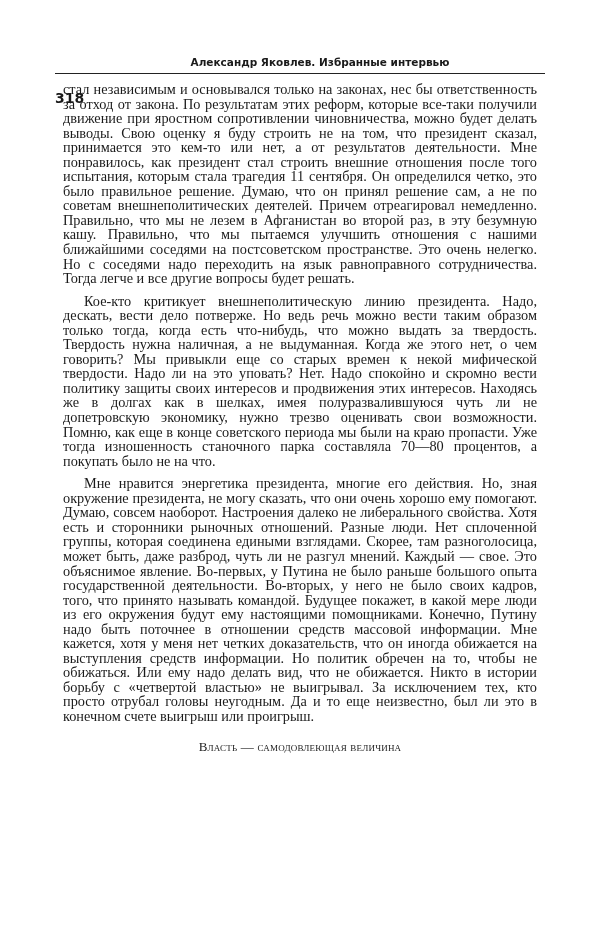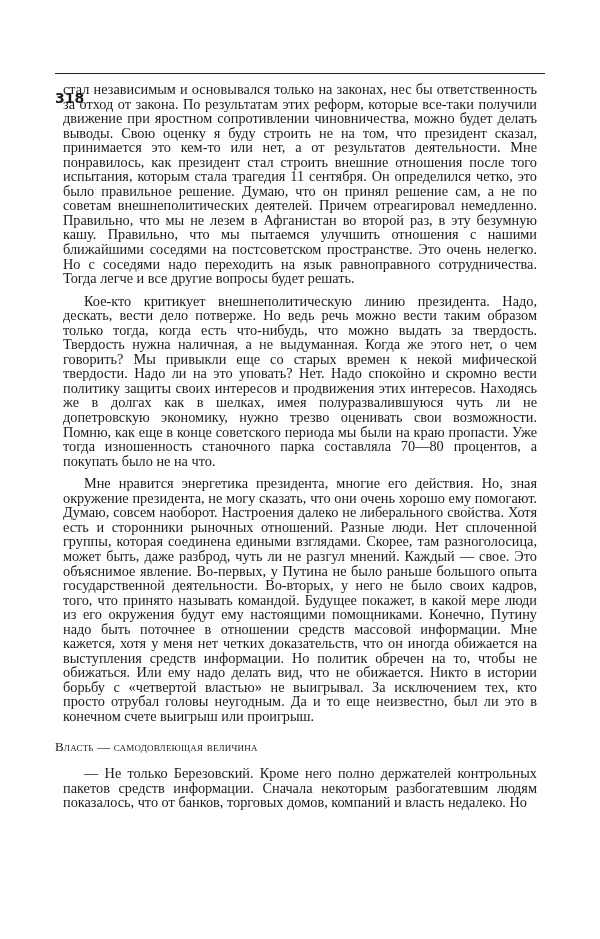--- a/index.html
+++ b/index.html
@@ -5,34 +5,34 @@
   html, body { margin: 0; padding: 0; background: #ffffff; }
   body { width: 600px; height: 939px; position: relative; overflow: hidden; color: #1a1a1a; }
   .page { position: absolute; left: 55px; top: 54px; width: 490px; }
   .running-head { position: relative; height: 18px; font-family: "DejaVu Sans", sans-serif; }
   .page-num { position: absolute; left: 0; top: 0; font-size: 14px; font-weight: bold; margin-top: 36px; }
   .head-title { position: absolute; left: 0; right: 0; top: 2px; text-align: center; font-size: 10.5px; font-weight: bold; padding-left: 40px; }
   .rule { height: 0; border-top: 1.3px solid #222; margin-top: 1px; margin-bottom: 3px; }
   .body { font-family: "Liberation Serif", serif; font-size: 14.3px; line-height: 14.55px; text-align: justify; hyphens: manual; }
   .body p { margin: 8px; text-indent: 0; }
   .body p.indent { text-indent: 21px; }
-  .section-title { font-family: "Liberation Serif", serif; font-size: 13px; margin: 16px 0 12px 0; letter-spacing: 0.2px; font-variant: small-caps; }
+  .section-title { font-family: "Liberation Serif", serif; font-size: 13px; text-align: center; margin: 16px 0 12px 0; letter-spacing: 0.2px; font-variant: small-caps; }
   .question { font-style: italic; }
 </style>
 </head>
 <body>
 
 <div class="page">
   <div class="running-head">
     <span class="page-num">318</span>
+    <span class="head-title">Александр Яковлев. Избранные интервью</span>
   </div>
   <div class="rule"></div>
 
   <div class="body">
     <p>стал независимым и основывался только на законах, нес бы ответственность за отход от закона. По результатам этих реформ, которые все-таки получили движение при яростном сопротивлении чиновничества, можно будет делать выводы. Свою оценку я буду строить не на том, что президент сказал, принимается это кем-то или нет, а от результатов деятельности. Мне понравилось, как президент стал строить внешние отношения после того испытания, которым стала трагедия 11 сентября. Он определился четко, это было правильное решение. Думаю, что он принял решение сам, а не по советам внешнеполитических деятелей. Причем отреагировал немедленно. Правильно, что мы не лезем в Афганистан во второй раз, в эту безумную кашу. Правильно, что мы пытаемся улучшить отношения с нашими ближайшими соседями на постсоветском пространстве. Это очень нелегко. Но с соседями надо переходить на язык равноправного сотрудничества. Тогда легче и все другие вопросы будет решать.</p>
     <p class="indent">Кое-кто критикует внешнеполитическую линию президента. Надо, дескать, вести дело потверже. Но ведь речь можно вести таким образом только тогда, когда есть что-нибудь, что можно выдать за твердость. Твердость нужна наличная, а не выдуманная. Когда же этого нет, о чем говорить? Мы привыкли еще со старых времен к некой мифической твердости. Надо ли на это уповать? Нет. Надо спокойно и скромно вести политику защиты своих интересов и продвижения этих интересов. Находясь же в долгах как в шелках, имея полуразвалившуюся чуть ли не допетровскую экономику, нужно трезво оценивать свои возможности. Помню, как еще в конце советского периода мы были на краю пропасти. Уже тогда изношенность станочного парка составляла 70—80 процентов, а покупать было не на что.</p>
     <p class="indent">Мне нравится энергетика президента, многие его действия. Но, зная окружение президента, не могу сказать, что они очень хорошо ему помогают. Думаю, совсем наоборот. Настроения далеко не либерального свойства. Хотя есть и сторонники рыночных отношений. Разные люди. Нет сплоченной группы, которая соединена едиными взглядами. Скорее, там разноголосица, может быть, даже разброд, чуть ли не разгул мнений. Каждый — свое. Это объяснимое явление. Во-первых, у Путина не было раньше большого опыта государственной деятельности. Во-вторых, у него не было своих кадров, того, что принято называть командой. Будущее покажет, в какой мере люди из его окружения будут ему настоящими помощниками. Конечно, Путину надо быть поточнее в отношении средств массовой информации. Мне кажется, хотя у меня нет четких доказательств, что он иногда обижается на выступления средств информации. Но политик обречен на то, чтобы не обижаться. Или ему надо делать вид, что не обижается. Никто в истории борьбу с «четвертой властью» не выигрывал. За исключением тех, кто просто отрубал головы неугодным. Да и то еще неизвестно, был ли это в конечном счете выигрыш или проигрыш.</p>
 
     <div class="section-title">Власть — самодовлеющая величина</div>
 
-    <p class="indent">— Не только Березовский. Кроме него полно держателей контрольных пакетов средств информации. Сначала некоторым разбогатевшим людям показалось, что от банков, торговых домов, компаний и власть недалеко. Но</p>
   </div>
 </div>
 
 </body></html>

